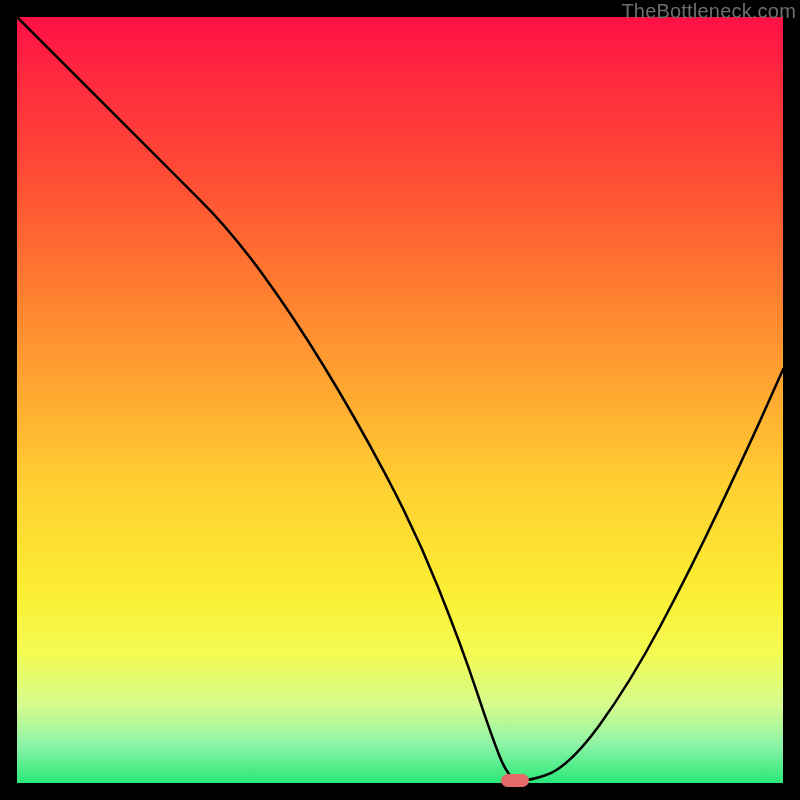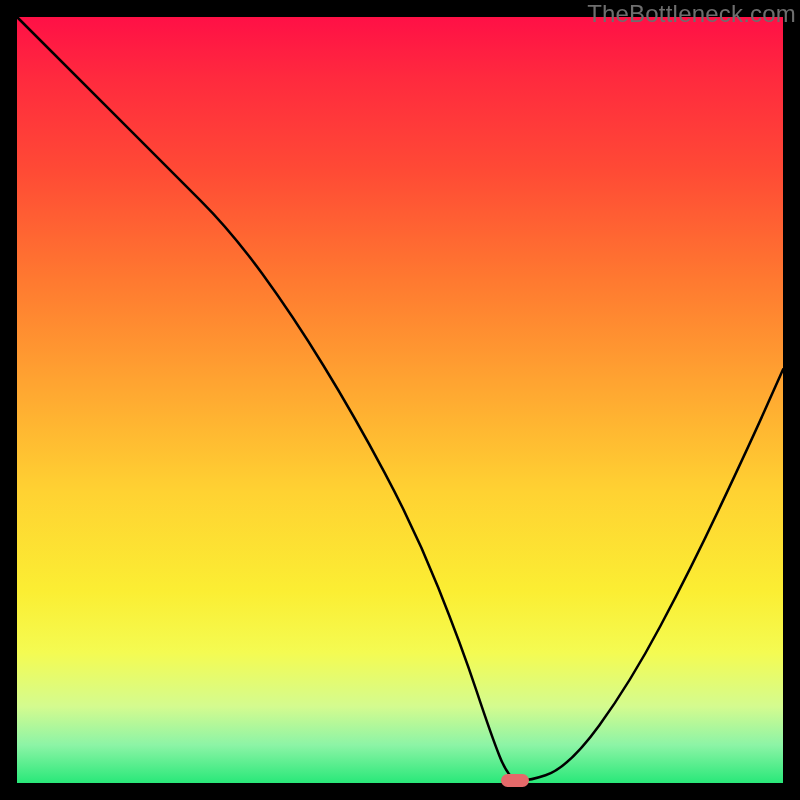--- a/index.html
+++ b/index.html
@@ -37,21 +37,21 @@
       #d4fb8f 90%,
       #8df4a6 95%,
       #29e879 100%
     );
   }
   .watermark {
     position: absolute;
     top: 0px;
     right: 4px;
     color: #6e6e6e;
-    font-size: 24px;
+    font-size: 20px;
     font-weight: 500;
     letter-spacing: 0.2px;
     pointer-events: none;
   }
   svg.curve {
     position: absolute;
     left: 0;
     top: 0;
     width: 766px;
     height: 766px;

